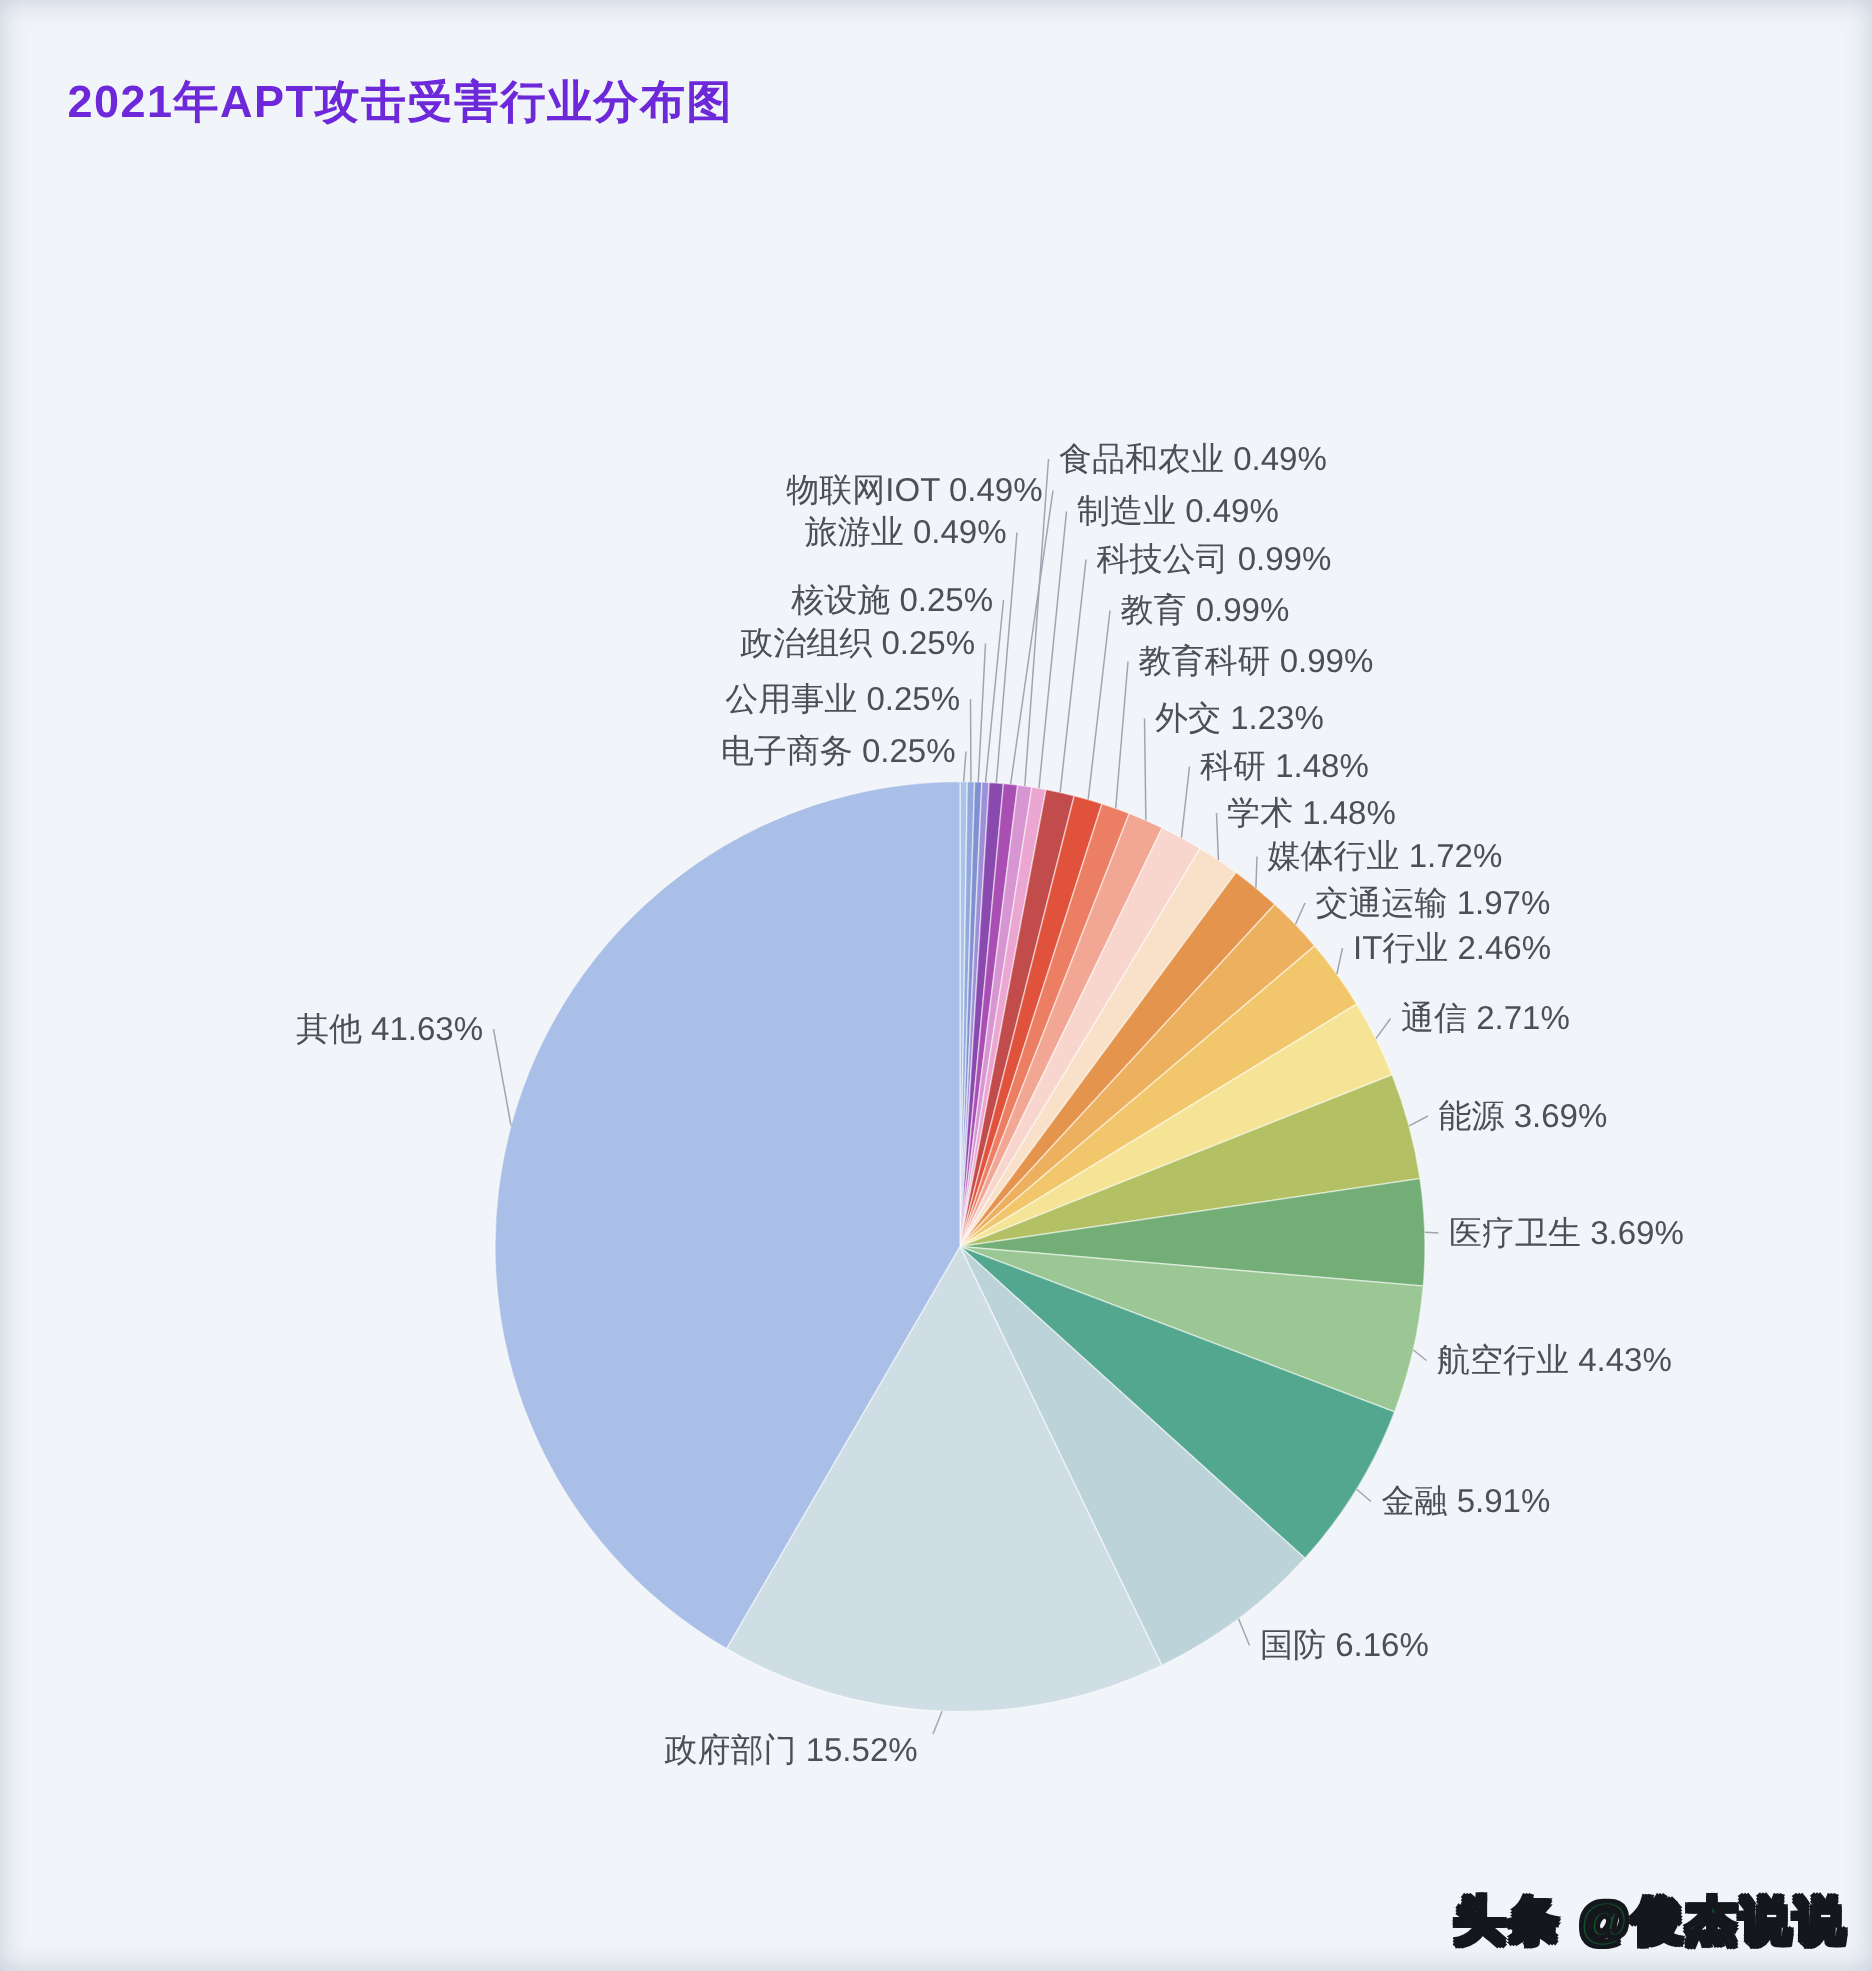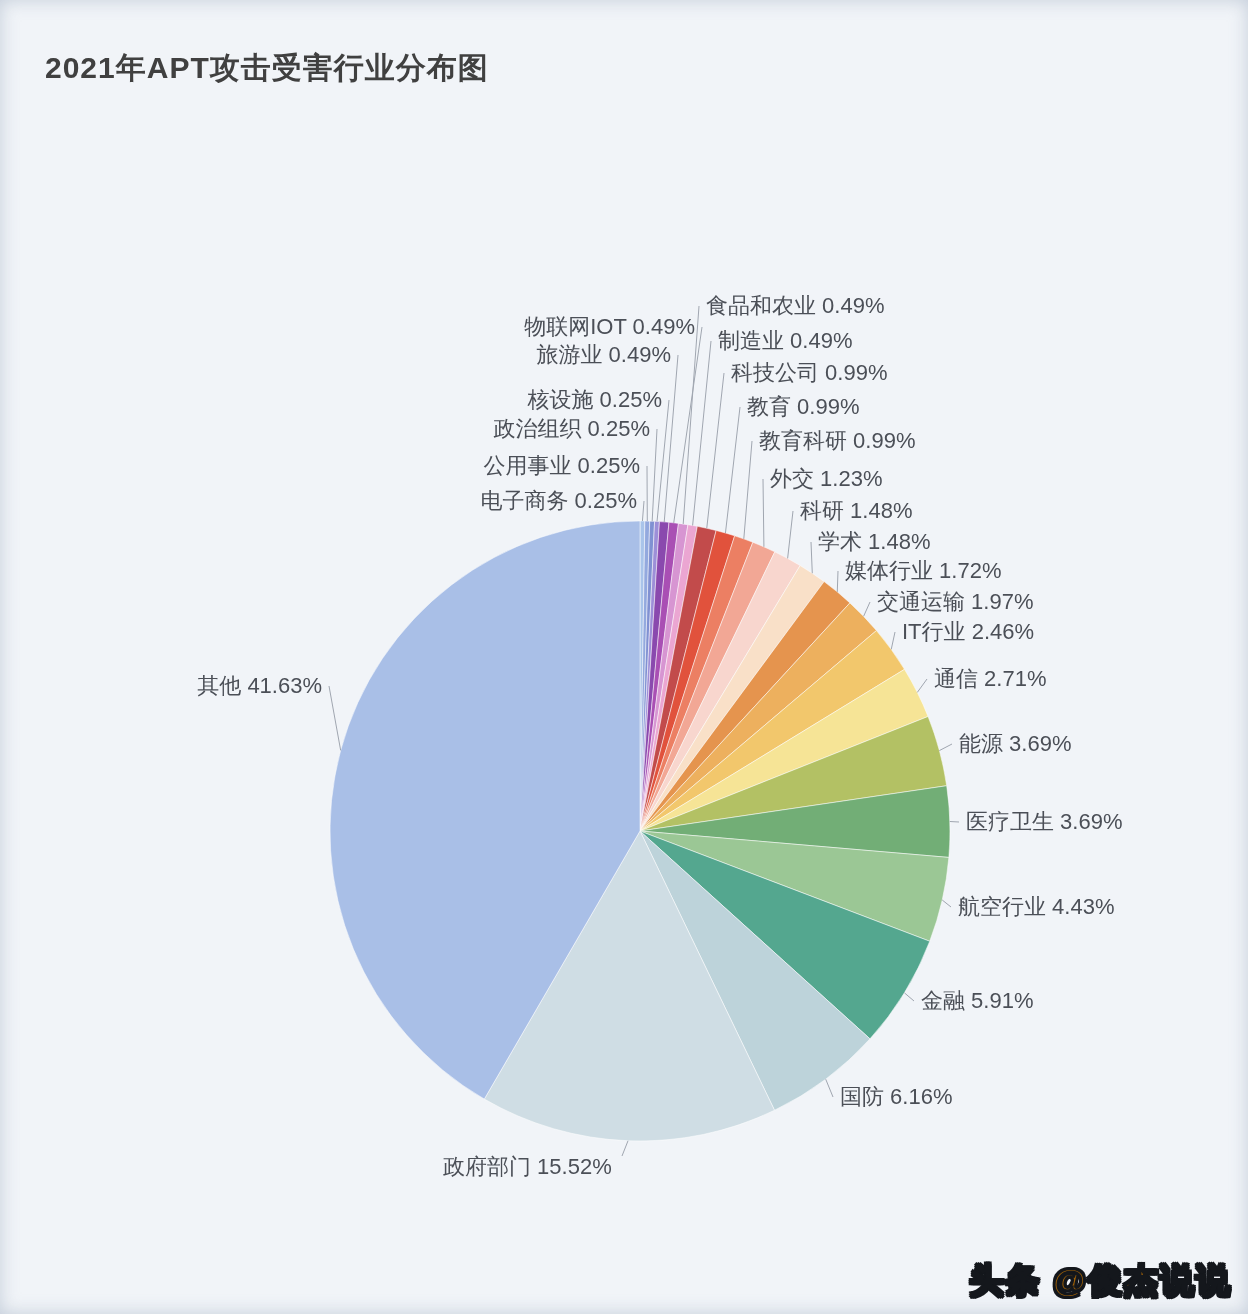--- a/index.html
+++ b/index.html
@@ -8,27 +8,27 @@
     background:#f1f4f8;
     font-family:"Liberation Sans", sans-serif;
     position:relative;overflow:hidden;
   }
   .panel{
     position:absolute;left:0;top:0;width:1248px;height:1314px;
     box-shadow:inset 0 0 18px rgba(140,158,180,.45);
   }
   .chart-title{
     position:absolute;left:45px;top:48px;
-    font-size:30px;font-weight:bold;color:#404040;
+    font-size:30px;font-weight:bold;color:#6d28d9;
     letter-spacing:1px;
   }
   svg.pie{position:absolute;left:0;top:0;}
   .watermark{
     position:absolute;right:16px;bottom:10px;
-    font-size:34px;font-weight:bold;color:#a16207;
+    font-size:34px;font-weight:bold;color:#14532d;
     -webkit-text-stroke:1.8px #14171c;
     text-shadow:
       -2px -2px 0 #14171c, 2px -2px 0 #14171c,
       -2px  2px 0 #14171c, 2px  2px 0 #14171c,
        0   -2px 0 #14171c, 0    2px 0 #14171c,
       -2px  0   0 #14171c, 2px  0   0 #14171c;
     letter-spacing:2px;
   }
 </style>
 </head>

